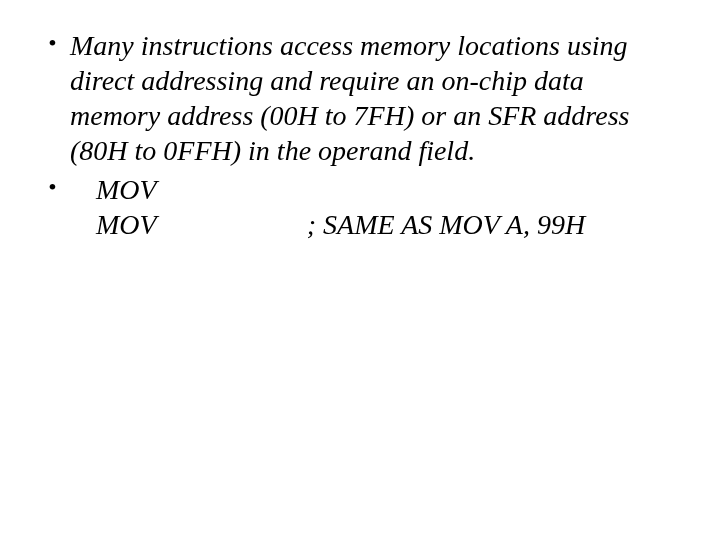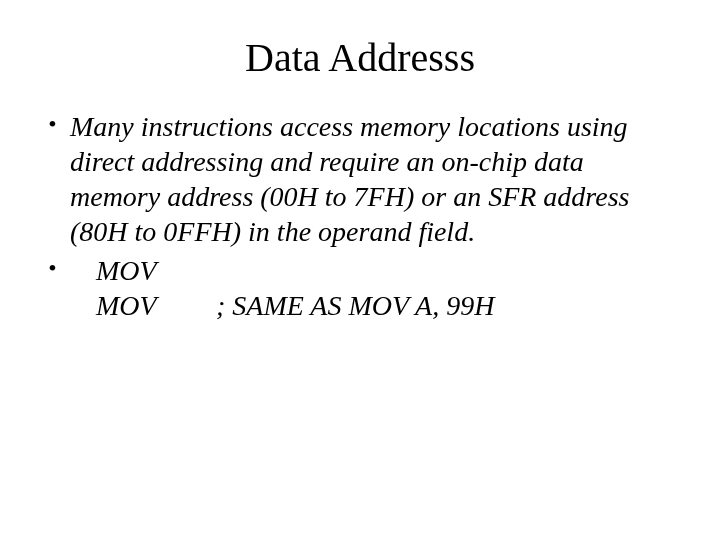--- a/index.html
+++ b/index.html
@@ -51,28 +51,27 @@
     line-height: 1.25;
   }
   .code-block {
     margin-left: 26px;
   }
   .code-row {
     display: flex;
   }
   .mnemonic { width: 120px; }
   .operand  { width: 140px; }
-  .comment  { flex: 1; }
+  .comment  { flex: 1; text-align: center; }
 </style>
 </head>
 <body>
 
 <div class="slide">
 
-  <h1 class="title">Data Addresss</h1>
 
   <div class="body">
     <ul class="bullets">
       <li>
         <span>Many instructions access memory locations using direct addressing and require an on-chip data memory address (00H to 7FH) or an SFR address (80H to 0FFH) in the operand field.</span>
       </li>
       <li>
         <div class="code-block">
           <div class="code-row">
             <span class="mnemonic">MOV</span>

